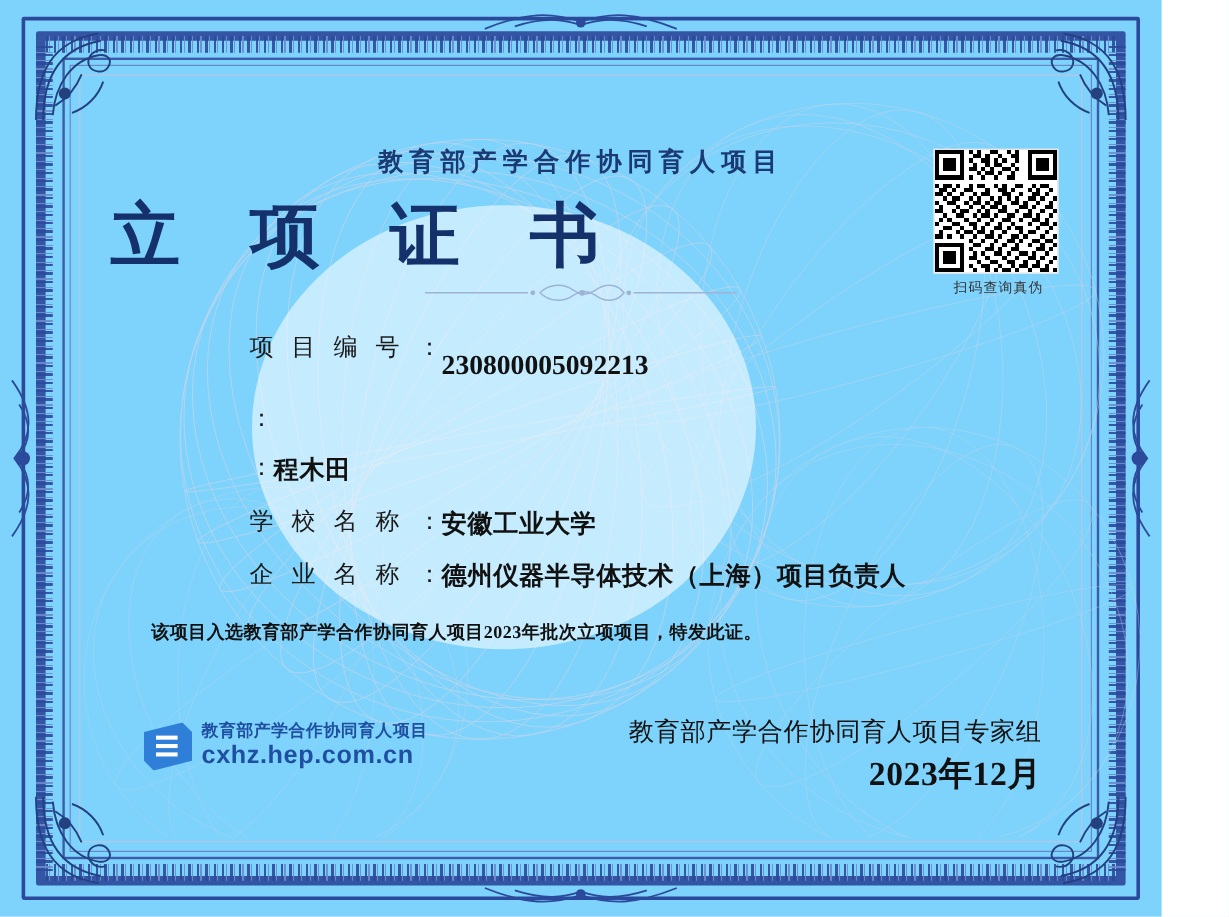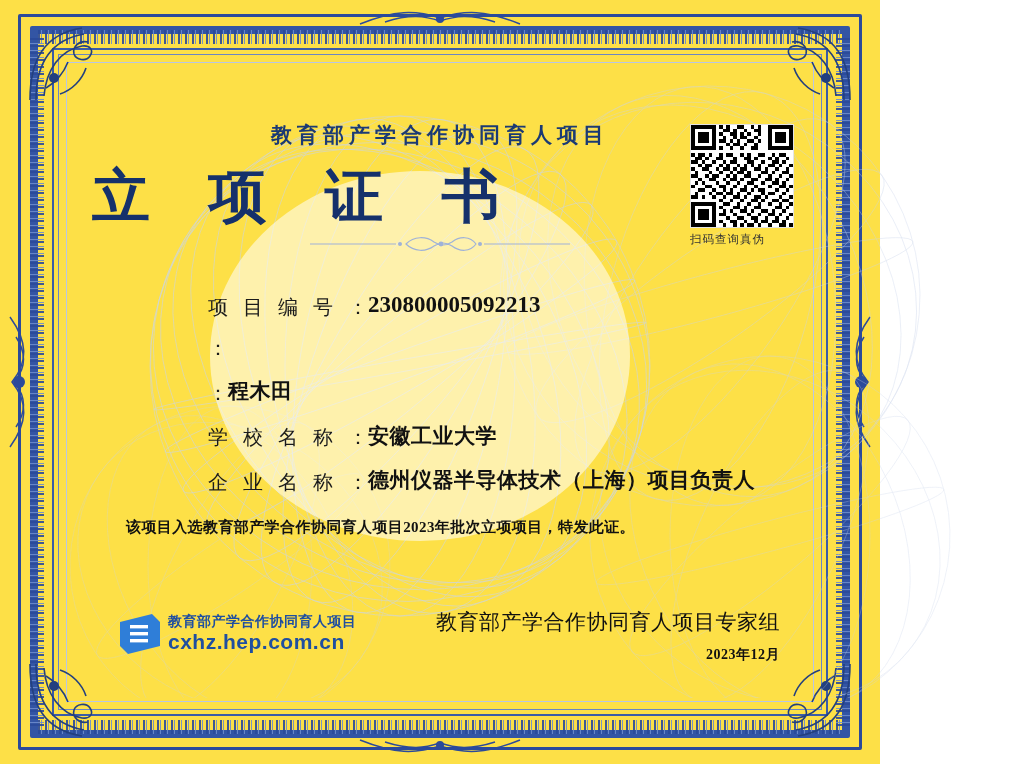--- a/index.html
+++ b/index.html
@@ -9,23 +9,23 @@
   }
   body {
     width: 1024px;
     height: 764px;
     font-family: "Liberation Sans", sans-serif;
     overflow: hidden;
   }
 
   .certificate {
     position: relative;
-    width: 880px;
+    width: 968px;
     height: 764px;
-    background: #fde047;
+    background: #7dd3fc;
     box-sizing: border-box;
   }
 
   
   .border-outer {
     position: absolute;
     left: 18px; top: 14px; right: 18px; bottom: 14px;
     border: 3px solid #2b4a9b;
     border-radius: 2px;
   }
@@ -147,20 +147,21 @@
     left: 50%;
     transform: translateX(-50%);
     color: #9fb2d8;
   }
 
   .qr-box {
     position: absolute;
     right: 12px;
     top: 58px;
     width: 108px;
+    text-align: center;
   }
   .qr-img {
     width: 104px; height: 104px;
     background: #fff;
     border: 1px solid #e4e4e4;
     box-sizing: border-box;
   }
   .qr-caption {
     margin-top: 4px;
     font-size: 11.5px;
@@ -170,21 +171,21 @@
   }
 
   .fields {
     position: absolute;
     top: 210px;
     left: 138px;
     right: 40px;
   }
   .field-row {
     display: flex;
-    align-items: flex-end;
+    align-items: flex-start;
     margin-bottom: 14px;
   }
   .field-label {
     width: 140px;
     flex: 0 0 140px;
     font-family: "Liberation Serif", serif;
     font-size: 20px;
     color: #1a1a1a;
     letter-spacing: 5px;
     white-space: nowrap;
@@ -264,23 +265,23 @@
     text-align: right;
     font-family: "Liberation Serif", serif;
     color: #111;
   }
   .sig-org {
     font-size: 21px;
     font-weight: 400;
     letter-spacing: .5px;
   }
   .sig-date {
-    font-size: 14px;
+    font-size: 28px;
     font-weight: 700;
-    margin-top: 10px;
+    margin-top: 2px;
     letter-spacing: .5px;
   }
 </style>
 </head>
 <body>
 
 <div class="certificate">
 
   <div class="border-outer"></div>
   <div class="border-mid"></div>

